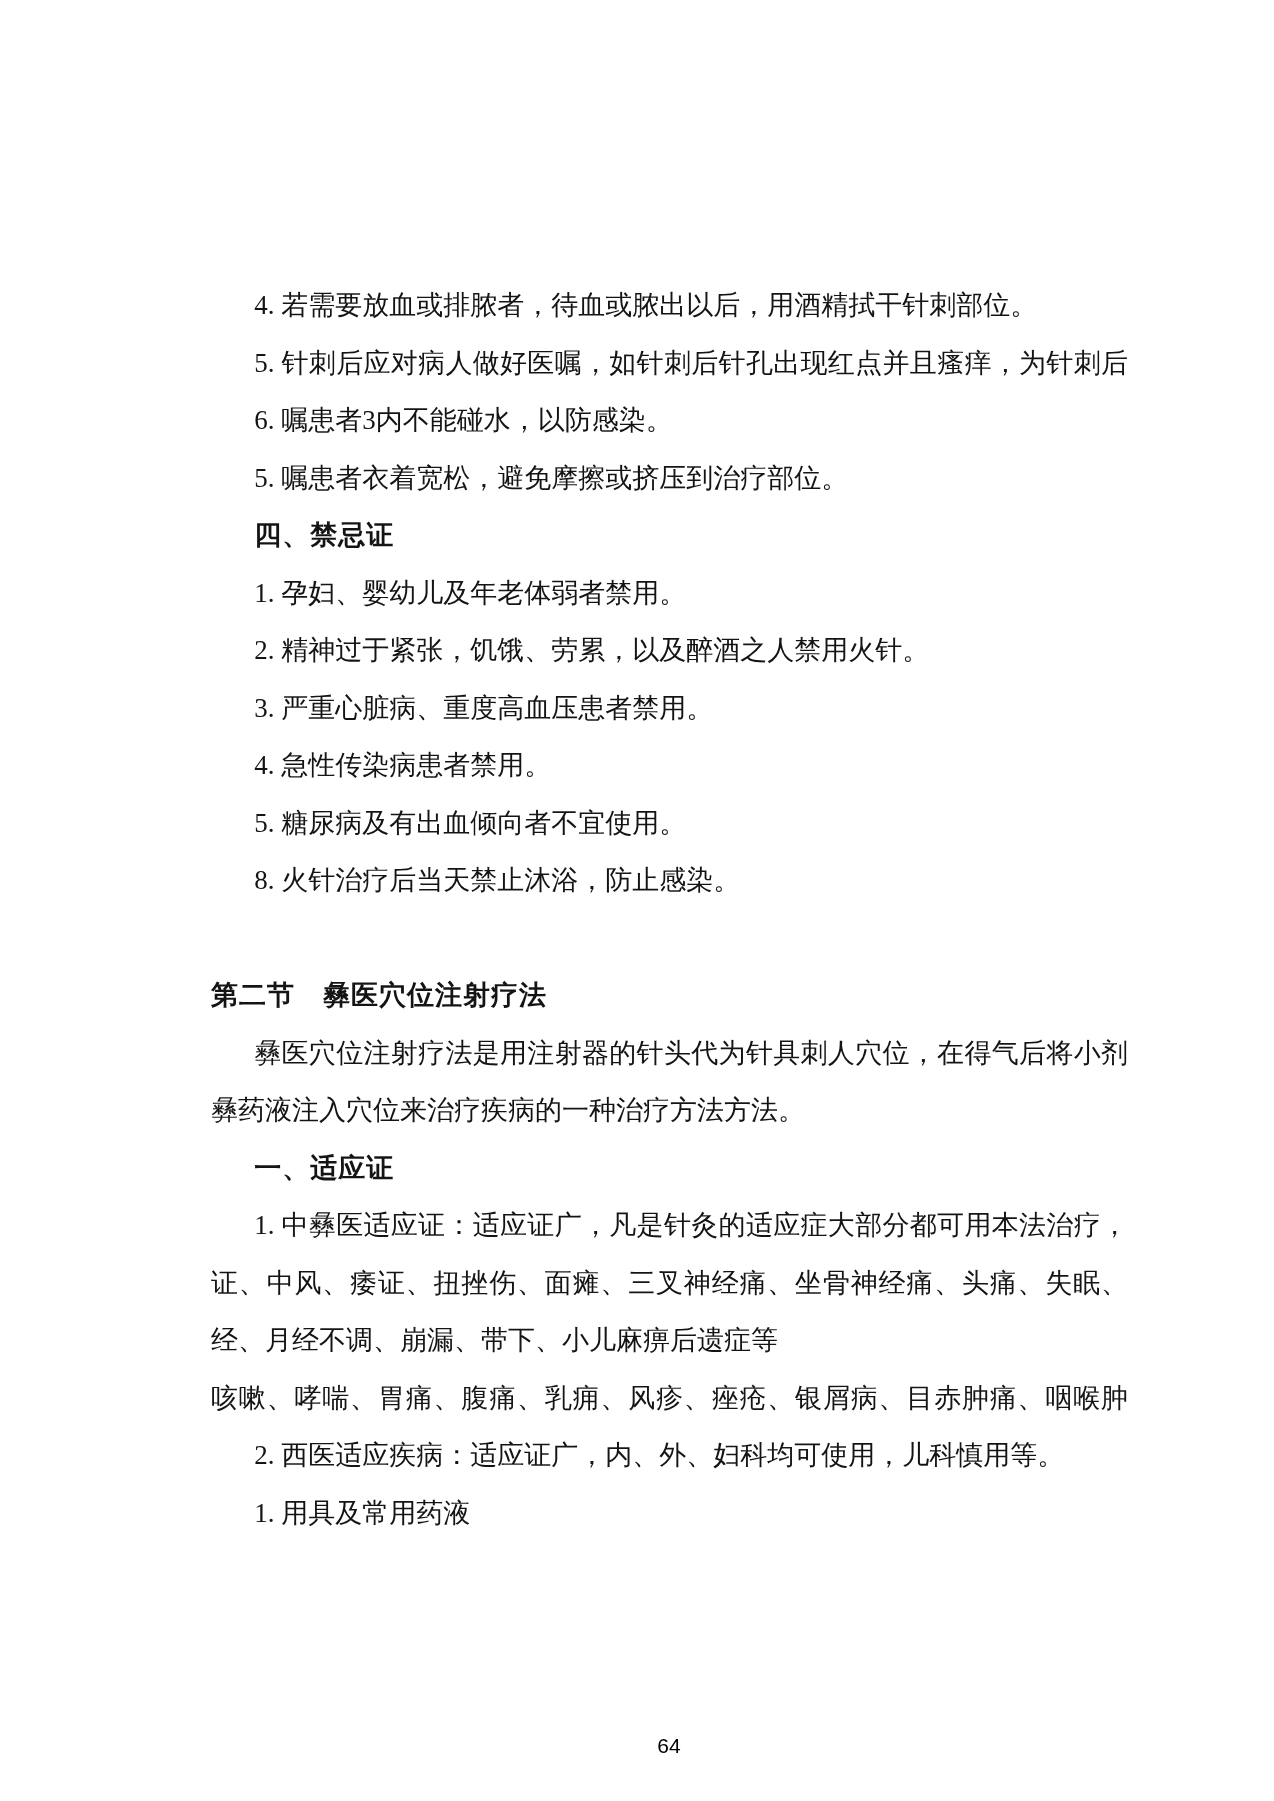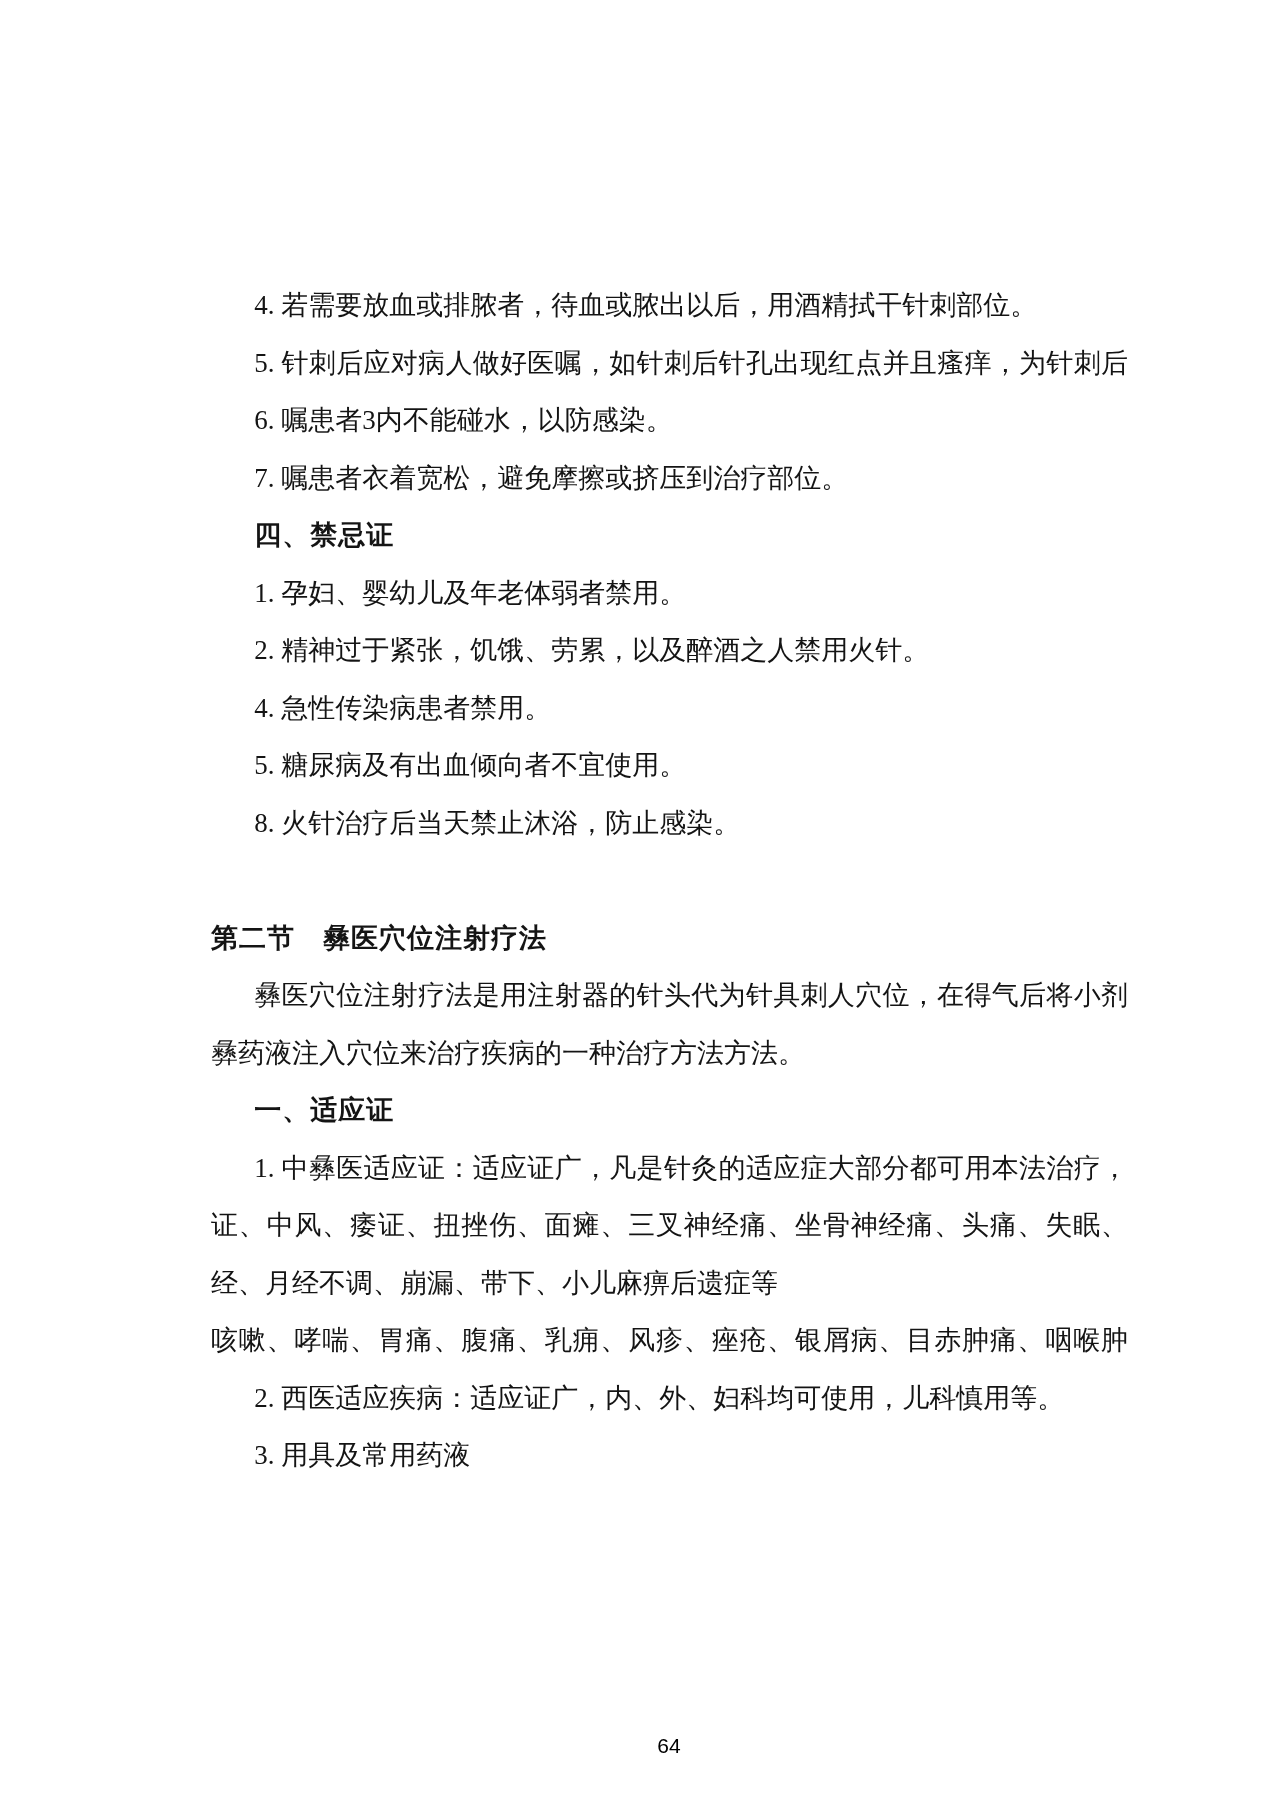--- a/index.html
+++ b/index.html
@@ -59,33 +59,34 @@
   }
 </style>
 </head>
 <body>
 
 <div class="page">
   <main class="doc-body">
       <div class="line body indent">4. 若需要放血或排脓者，待血或脓出以后，用酒精拭干针刺部位。</div>
       <div class="line body indent justify">5. 针刺后应对病人做好医嘱，如针刺后针孔出现红点并且瘙痒，为针刺后正常</div>
       <div class="line body indent">6. 嘱患者3内不能碰水，以防感染。</div>
-      <div class="line body indent">7. 嘱患者衣着宽松，避免摩擦或挤压到治疗部位。</div>
+      <div class="line body indent">5. 嘱患者衣着宽松，避免摩擦或挤压到治疗部位。</div>
       <div class="line heading indent">四、禁忌证</div>
       <div class="line body indent">1. 孕妇、婴幼儿及年老体弱者禁用。</div>
       <div class="line body indent">2. 精神过于紧张，饥饿、劳累，以及醉酒之人禁用火针。</div>
+      <div class="line body indent">3. 严重心脏病、重度高血压患者禁用。</div>
       <div class="line body indent">4. 急性传染病患者禁用。</div>
       <div class="line body indent">5. 糖尿病及有出血倾向者不宜使用。</div>
       <div class="line body indent">8. 火针治疗后当天禁止沐浴，防止感染。</div>
       <div class="line spacer"></div>
       <div class="line section-title">第二节　彝医穴位注射疗法</div>
       <div class="line body indent justify">彝医穴位注射疗法是用注射器的针头代为针具刺人穴位，在得气后将小剂量中</div>
       <div class="line body">彝药液注入穴位来治疗疾病的一种治疗方法方法。</div>
       <div class="line heading indent">一、适应证</div>
       <div class="line body indent justify">1. 中彝医适应证：适应证广，凡是针灸的适应症大部分都可用本法治疗，如痹</div>
       <div class="line body justify">证、中风、痿证、扭挫伤、面瘫、三叉神经痛、坐骨神经痛、头痛、失眠、感冒、</div>
       <div class="line body">经、月经不调、崩漏、带下、小儿麻痹后遗症等</div>
       <div class="line body justify">咳嗽、哮喘、胃痛、腹痛、乳痈、风疹、痤疮、银屑病、目赤肿痛、咽喉肿痛、痛</div>
       <div class="line body indent">2. 西医适应疾病：适应证广，内、外、妇科均可使用，儿科慎用等。</div>
-      <div class="line body indent">3. 用具及常用药液</div>
+      <div class="line body indent">1. 用具及常用药液</div>
     </main>
   <div class="page-number">64</div>
 </div>
 
 </body></html>

